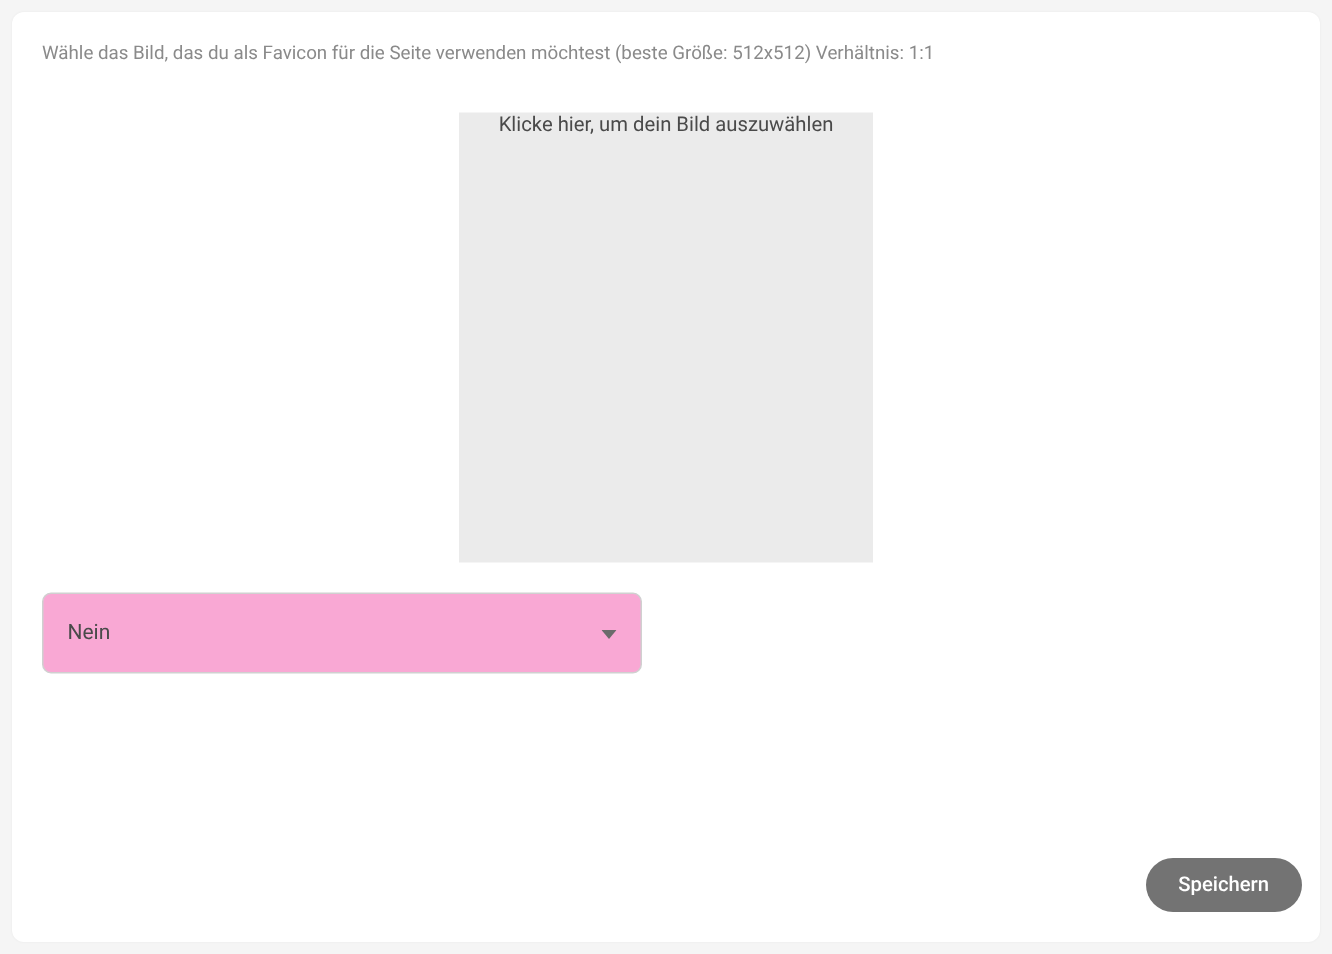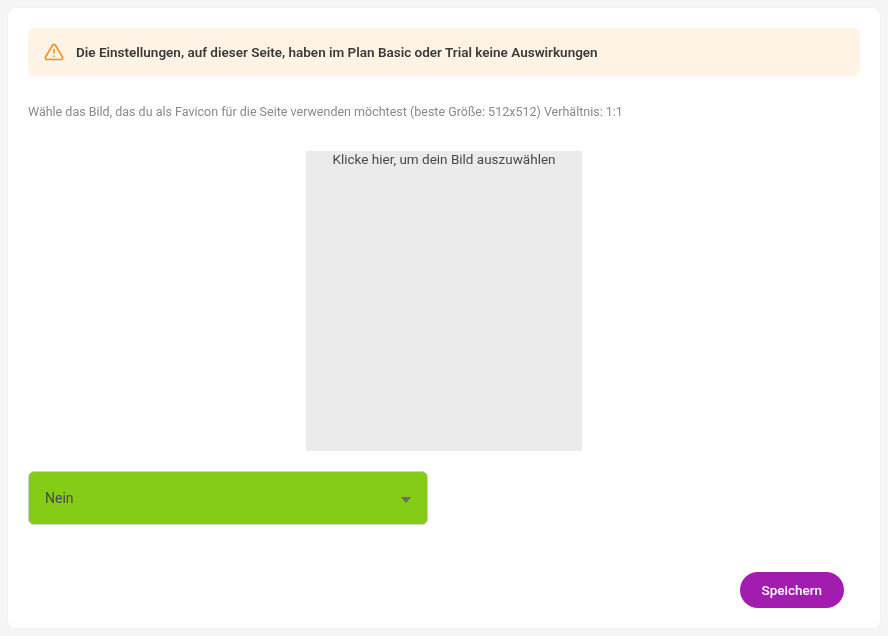--- a/index.html
+++ b/index.html
@@ -84,63 +84,53 @@
       width: 400px;
     }
     .select {
       width: 100%;
       height: 54px;
       border: 1px solid #d0d0d0;
       border-radius: 6px;
       padding: 0 16px;
       font-size: 14px;
       color: #4a4a4a;
-      background: #84cc16;
+      background: #f9a8d4;
       appearance: none;
       cursor: pointer;
       font-family: inherit;
       text-align: left;
       display: flex;
       align-items: center;
       justify-content: space-between;
     }
     .select-arrow {
       pointer-events: none;
       color: #6b6b6b;
     }
     .save-button {
       position: absolute;
       bottom: 20px;
-      right: 36px;
-      background: #a21caf;
+      right: 12px;
+      background: #737373;
       color: #ffffff;
       border: none;
       border-radius: 20px;
       padding: 10px 22px;
       font-size: 13.5px;
       font-weight: 500;
       cursor: pointer;
       font-family: inherit;
     }
   </style>
 </head>
 <body>
 
 <div class="card">
 
-  <div class="alert">
-    <span class="alert-icon">
-      <svg width="20" height="20" viewBox="0 0 24 24" fill="none" stroke="currentColor" stroke-width="2" stroke-linecap="round" stroke-linejoin="round">
-        <path d="M10.29 3.86L1.82 18a2 2 0 0 0 1.71 3h16.94a2 2 0 0 0 1.71-3L13.71 3.86a2 2 0 0 0-3.42 0z"></path>
-        <line x1="12" y1="9" x2="12" y2="13"></line>
-        <line x1="12" y1="17" x2="12.01" y2="17"></line>
-      </svg>
-    </span>
-    <span class="alert-text">Die Einstellungen, auf dieser Seite, haben im Plan Basic oder Trial keine Auswirkungen</span>
-  </div>
 
   <div class="field-description">Wähle das Bild, das du als Favicon für die Seite verwenden möchtest (beste Größe: 512x512) Verhältnis: 1:1</div>
 
   <div class="image-upload-wrapper">
     <div class="image-upload">
       <span class="image-upload-text">Klicke hier, um dein Bild auszuwählen</span>
     </div>
   </div>
 
   <div class="select-wrapper">

